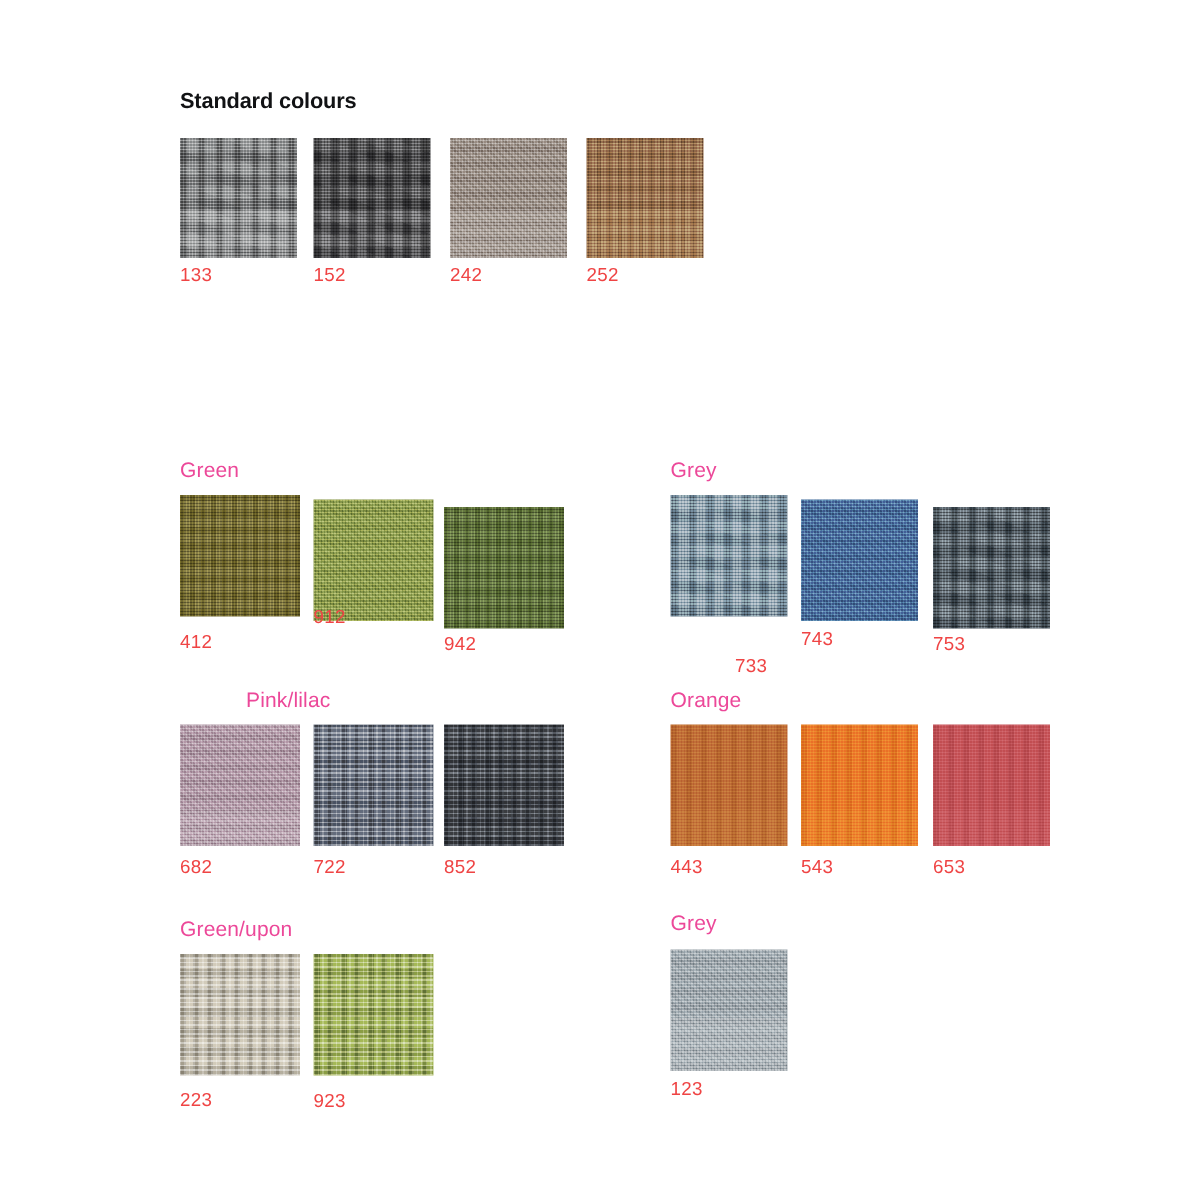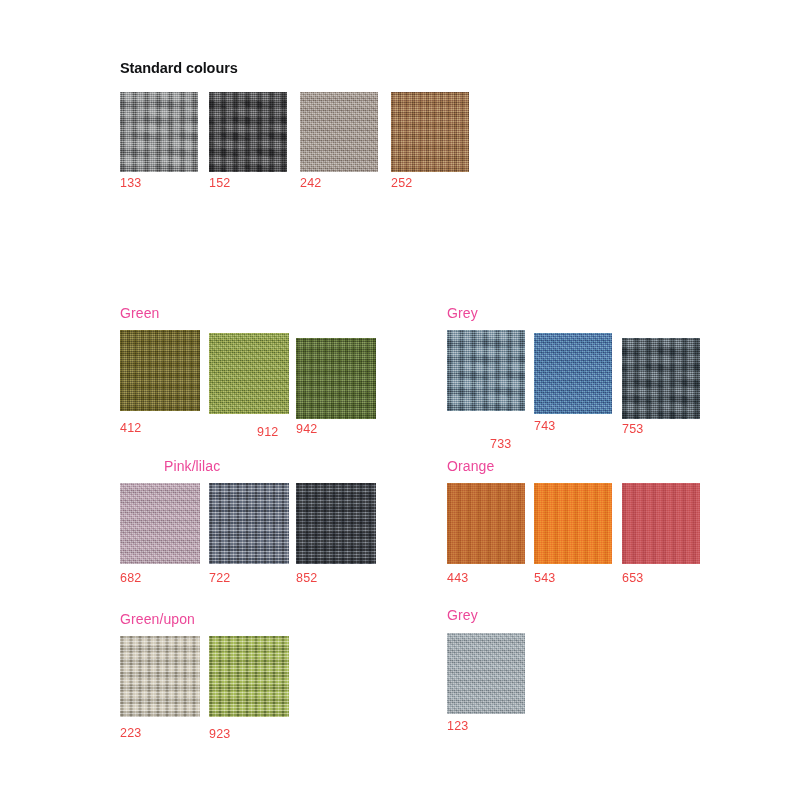--- a/index.html
+++ b/index.html
@@ -112,21 +112,21 @@
   <div class="swatch tex-weave" id="std-sw-3" style="left: 391px; top: 92px; width: 78px; height: 80px; background-color: rgb(156, 112, 73);"></div>
   <div class="sw-label" style="left:391px;top:176px;">252</div>
 
 
   <div class="grp-label" style="left:120px;top:305px;">Green</div>
 
   <div class="swatch tex-weave" id="g0-sw-0" style="left: 120px; top: 330px; width: 80px; height: 81px; background-color: rgb(108, 99, 39);"></div>
   <div class="sw-label" style="left:120px;top:421px;">412</div>
 
   <div class="swatch tex-fine" id="g0-sw-1" style="left: 209px; top: 333px; width: 80px; height: 81px; background-color: rgb(144, 161, 76);"></div>
-  <div class="sw-label" style="left:209px;top:425px;margin-left:48px;">912</div>
+  <div class="sw-label" style="left:209px;top:404px;">912</div>
 
   <div class="swatch tex-weave" id="g0-sw-2" style="left: 296px; top: 338px; width: 80px; height: 81px; background-color: rgb(86, 105, 48);"></div>
   <div class="sw-label" style="left:296px;top:422px;">942</div>
 
   <div class="grp-label" style="left:447px;top:305px;">Grey</div>
 
   <div class="swatch tex-mottle" id="g1-sw-0" style="left: 447px; top: 330px; width: 78px; height: 81px; background-color: rgb(109, 134, 152);"></div>
   <div class="sw-label" style="left:447px;top:437px;margin-left:43px;">733</div>
 
   <div class="swatch tex-fine" id="g1-sw-1" style="left: 534px; top: 333px; width: 78px; height: 81px; background-color: rgb(78, 121, 169);"></div>

